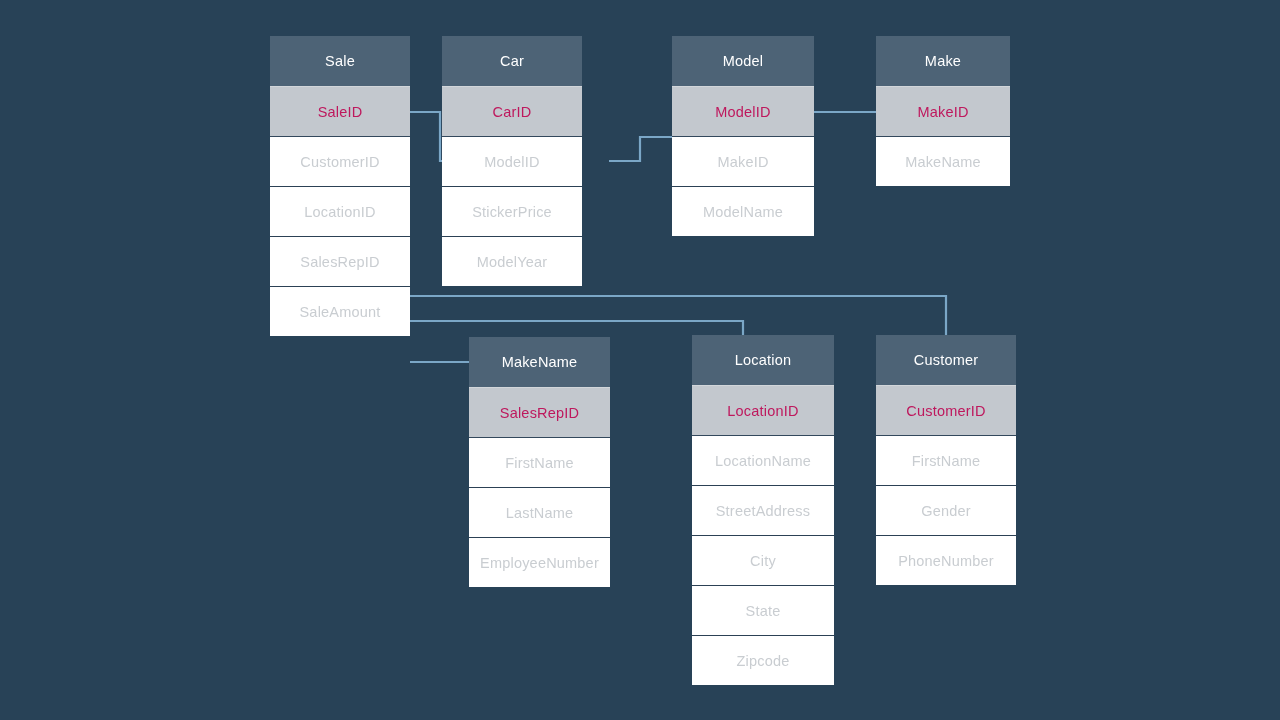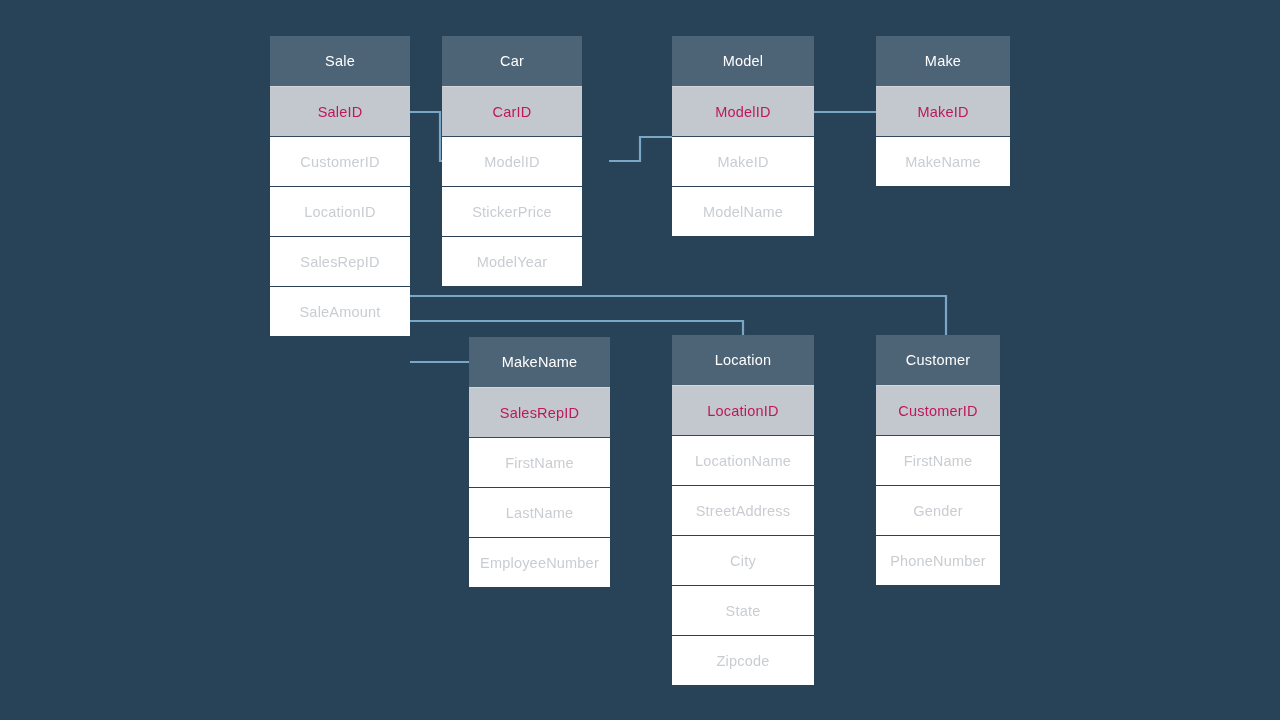--- a/index.html
+++ b/index.html
@@ -119,30 +119,30 @@
         <div class="field pk">MakeID</div>
         <div class="field first-plain">MakeName</div>
       </div>
       <div class="entity" style="left: 469px; top: 337px; width: 141px;">
         <div class="entity-header">MakeName</div>
         <div class="field pk">SalesRepID</div>
         <div class="field first-plain">FirstName</div>
         <div class="field">LastName</div>
         <div class="field">EmployeeNumber</div>
       </div>
-      <div class="entity" style="left: 672px; top: 335px; width: 142px;">
+      <div class="entity" style="left: 692px; top: 335px; width: 142px;">
         <div class="entity-header">Location</div>
         <div class="field pk">LocationID</div>
         <div class="field first-plain">LocationName</div>
         <div class="field">StreetAddress</div>
         <div class="field">City</div>
         <div class="field">State</div>
         <div class="field">Zipcode</div>
       </div>
-      <div class="entity" style="left: 876px; top: 335px; width: 124px;">
+      <div class="entity" style="left: 876px; top: 335px; width: 140px;">
         <div class="entity-header">Customer</div>
         <div class="field pk">CustomerID</div>
         <div class="field first-plain">FirstName</div>
         <div class="field">Gender</div>
         <div class="field">PhoneNumber</div>
       </div>
     </div>
 
 </div>
 

